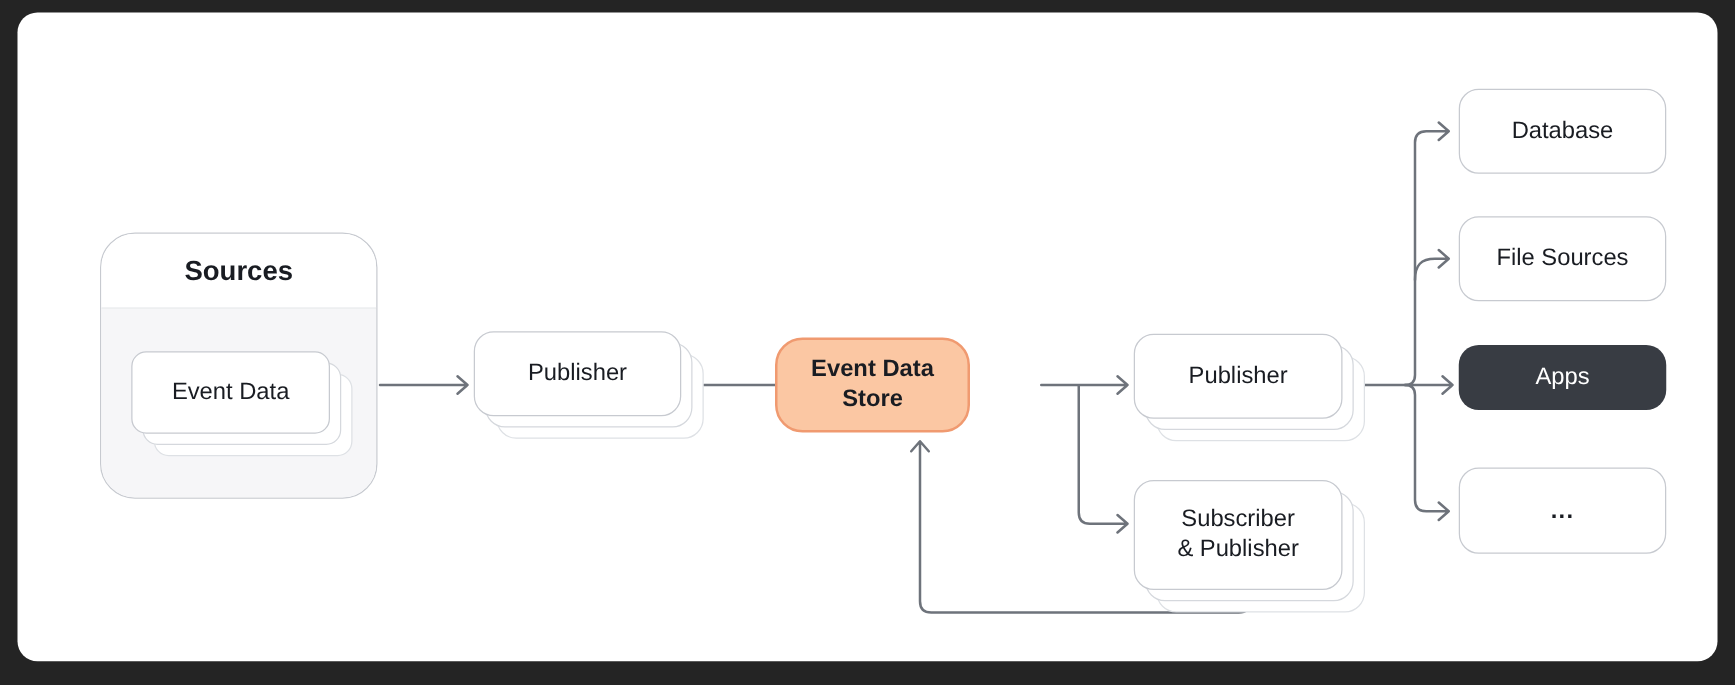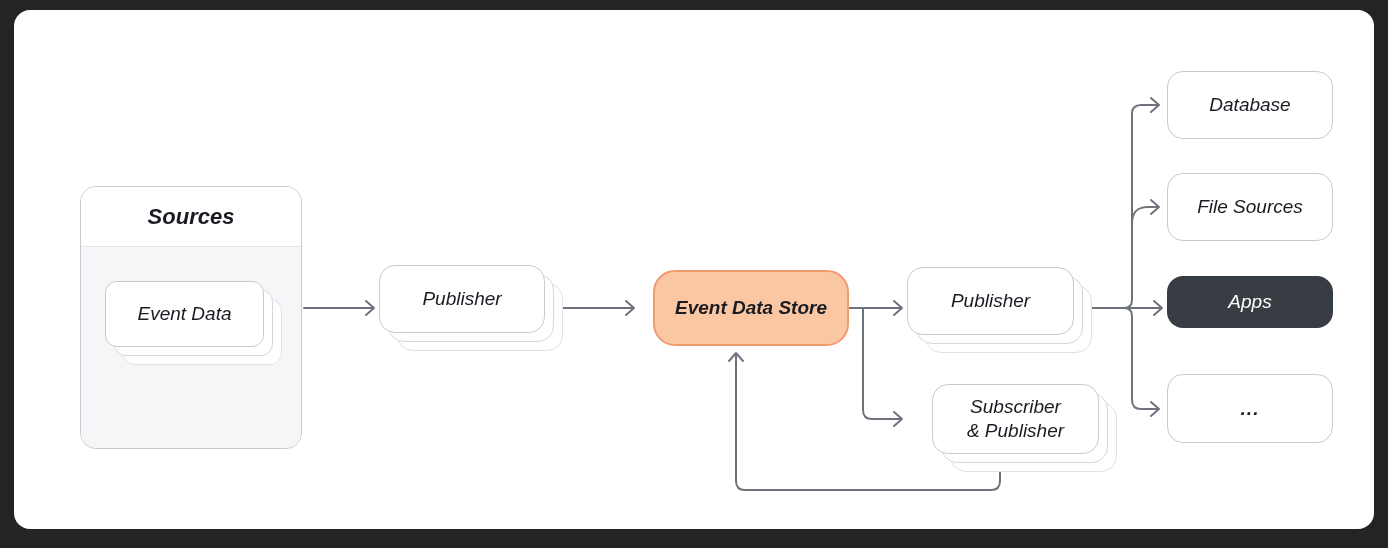--- a/index.html
+++ b/index.html
@@ -26,50 +26,50 @@
     overflow:hidden;
   }
   .canvas{position:absolute;inset:0;width:1388px;height:548px;}
   .panel{
     position:absolute;left:14px;top:10px;width:1360px;height:519px;
     background:var(--panel-bg);border-radius:16px;
   }
   svg.edges{position:absolute;left:0;top:0;width:1388px;height:548px;pointer-events:none;}
   svg.edges path{stroke:var(--arrow);stroke-width:2;fill:none;stroke-linecap:round;stroke-linejoin:round;}
 
-  .node{position:absolute;font-style:italic;}
+  .node{position:absolute;}
   .layer{position:absolute;inset:0;background:#fff;border:1.5px solid var(--stack-border);border-radius:16px;}
   .layer.l1{transform:translate(9px,9px);}
   .layer.l2{transform:translate(18px,18px);border-color:var(--stack-border-2);}
   .card{
     position:absolute;inset:0;background:#fff;border:1.5px solid var(--box-border);
     border-radius:16px;display:flex;align-items:center;justify-content:center;
     font-size:19px;color:var(--text);text-align:center;line-height:1.25;
   }
 
   
   .sources{
-    left:66px;top:176px;width:222px;height:263px;
-    background:#fff;border:1.5px solid var(--box-border);border-radius:16px;
+    left:66px;top:176px;width:222px;height:213px;
+    background:#fff;border:1.5px solid var(--box-border);border-radius:28px;
     overflow:hidden;display:flex;flex-direction:column;
   }
   .sources-header{
     height:60px;flex:0 0 auto;display:flex;align-items:center;justify-content:center;
     font-size:22px;font-weight:700;color:var(--text);
     border-bottom:1.5px solid var(--divider);background:#fff;
   }
   .sources-body{position:relative;flex:1 1 auto;background:var(--sources-body-bg);}
   .event-data{left:24px;top:34px;width:159px;height:66px;}
   .event-data .layer,.event-data .card{border-radius:12px;}
 
   .publisher-left{left:365px;top:255px;width:166px;height:68px;}
   .publisher-right{left:893px;top:257px;width:167px;height:68px;}
-  .sub-pub{left:893px;top:374px;width:167px;height:70px;margin-left:25px;}
+  .sub-pub{left:893px;top:374px;width:167px;height:88px;}
 
-  .store{left:639px;top:260px;width:196px;height:76px;}
+  .store{left:606px;top:260px;width:156px;height:76px;}
   .store .card{
     background:var(--store-fill);border:2px solid var(--store-border);
     border-radius:22px;font-weight:600;
   }
 
   .database{left:1153px;top:61px;width:166px;height:68px;}
   .file-system{left:1153px;top:163px;width:166px;height:68px;}
   .apps{left:1153px;top:266px;width:166px;height:52px;}
   .apps .card{background:var(--apps-fill);border:none;color:var(--apps-text);}
   .more{left:1153px;top:364px;width:166px;height:69px;}

